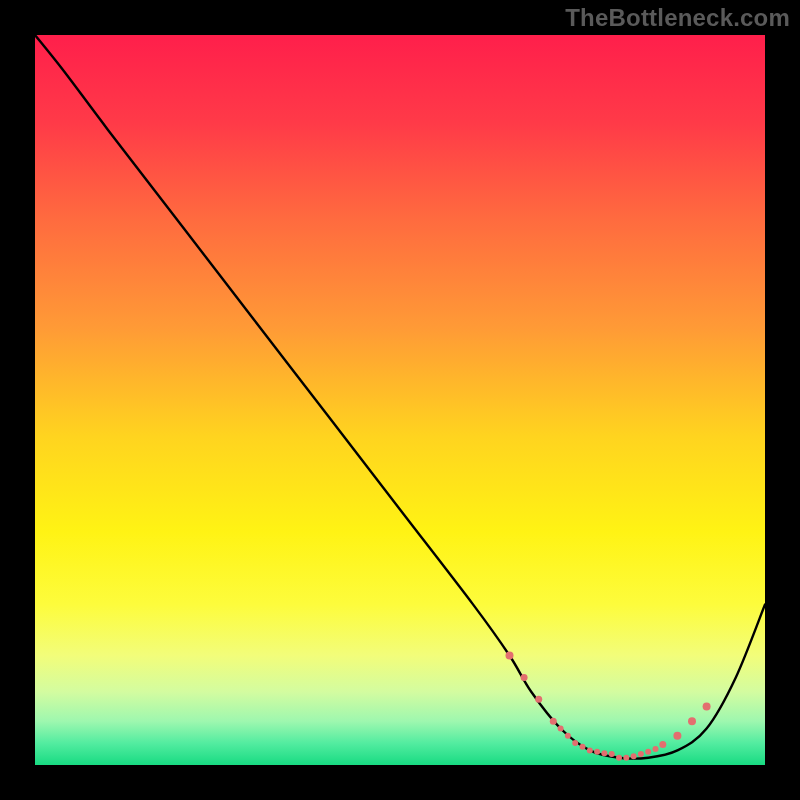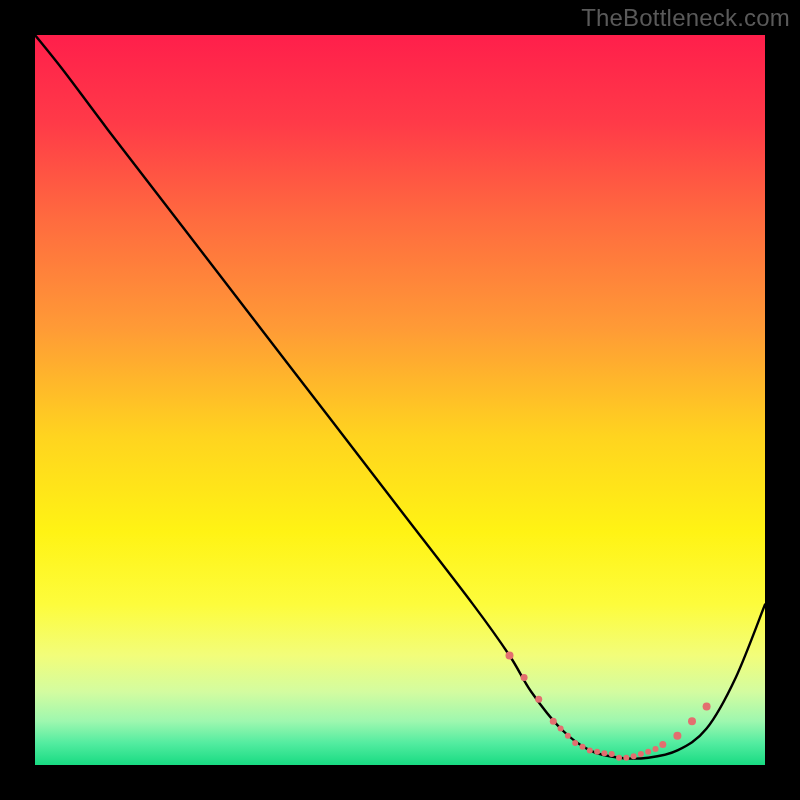--- a/index.html
+++ b/index.html
@@ -16,21 +16,21 @@
     width: 800px;
     height: 800px;
     background: #000;
   }
   .watermark {
     position: absolute;
     top: 4px;
     right: 10px;
     color: #5a5a5a;
     font-size: 24px;
-    font-weight: 400;
+    font-weight: 700;
     letter-spacing: 0.2px;
     z-index: 50;
     margin-left: 8px;
   }
   .plot-area {
     position: absolute;
     left: 35px;
     top: 35px;
     width: 730px;
     height: 730px;

